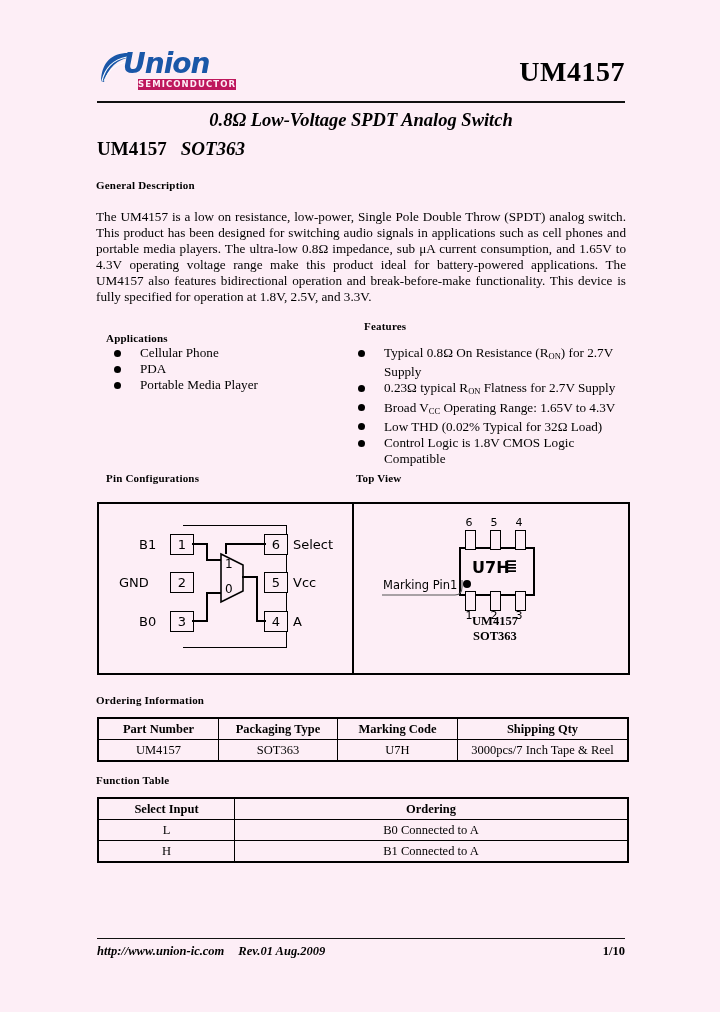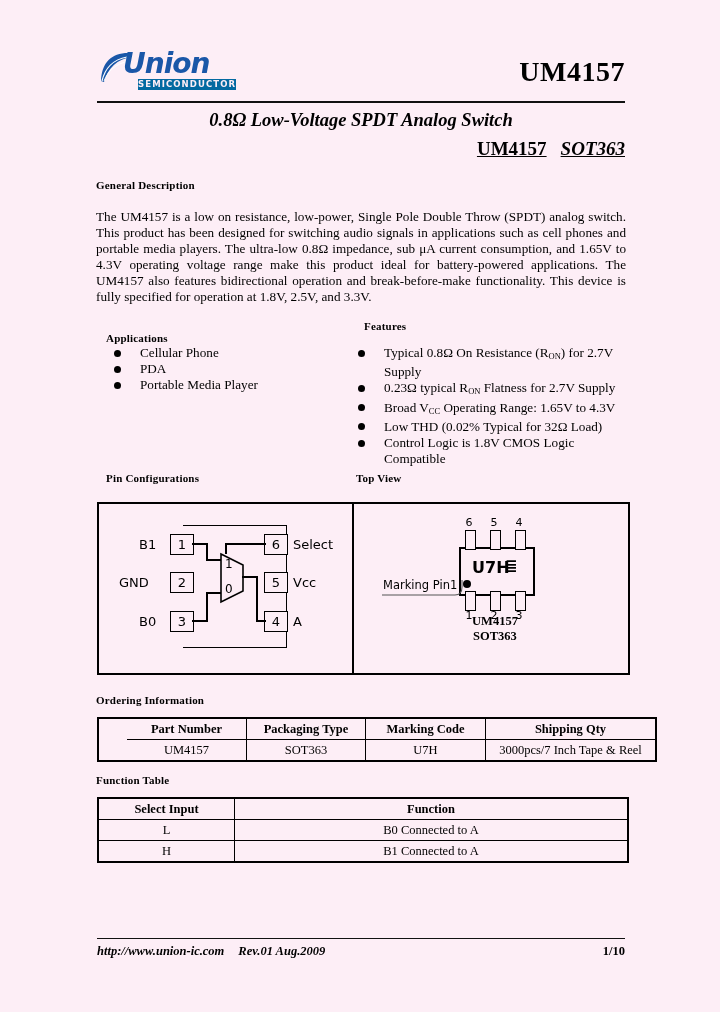--- a/index.html
+++ b/index.html
@@ -49,21 +49,21 @@
     font-style: italic;
     font-size: 28px;
     letter-spacing: -1px;
     color: #1a57a8;
     line-height: 30px;
   }
   .logo-sub {
     position: absolute;
     left: 41px; top: 31px;
     width: 98px;
-    background: #0369a1;
+    background: #be185d;
     color: #fdeef6;
     font-family: "DejaVu Sans", sans-serif;
     font-weight: bold;
     font-size: 8.5px;
     letter-spacing: 1.1px;
     text-align: center;
     line-height: 11px;
     height: 11px;
   }
   .part-title {
@@ -87,24 +87,22 @@
     width: 528px;
     text-align: center;
     font-weight: bold;
     font-style: italic;
     font-size: 18.5px;
   }
   .subtitle2 {
     position: absolute;
     left: 97px; top: 138px;
     width: 528px;
-    text-align: right;
     font-weight: bold;
     font-size: 19px;
-    text-decoration: underline;
   }
   .subtitle2 .it { font-style: italic; }
 
   
   .sec-head {
     position: absolute;
     font-weight: bold;
     font-size: 11px;
     letter-spacing: 0.2px;
   }
@@ -413,21 +411,21 @@
     <div class="marking-label" style="left:29px; top:74px;">Marking Pin1</div>
     <svg style="position:absolute; left:27px; top:70px; width:85px; height:28px;" viewBox="0 0 85 28">
       <path d="M1 21 L74 21 C79 21, 81 18, 81 13 L81 6" fill="none" stroke="#555" stroke-width="1.1"></path>
     </svg>
 
     <div class="pkg-name" style="left:96px; top:110px;">UM4157</div>
     <div class="pkg-name" style="left:96px; top:125px;">SOT363</div>
   </div>
 
   <div class="sec-head" style="left:96px; top:694px;">Ordering Information</div>
-  <div class="tbl-wrap" style="left:97px; top:717px; width:528px;padding-left:28px;">
+  <div class="tbl-wrap" style="left:97px; top:717px; width:528px;">
     <table class="dt">
       <tbody>
           <tr>
         <th style="width:113px;">Part Number</th>
         <th style="width:112px;">Packaging Type</th>
         <th style="width:113px;">Marking Code</th>
         <th>Shipping Qty</th>
       </tr>
       <tr>
         <td>UM4157</td>
@@ -438,21 +436,21 @@
     </tbody>
       </table>
   </div>
 
   <div class="sec-head" style="left:96px; top:774px;">Function Table</div>
   <div class="tbl-wrap" style="left:97px; top:797px; width:528px;">
     <table class="dt">
       <tbody>
           <tr>
         <th style="width:129px;">Select Input</th>
-        <th>Function</th>
+        <th>Ordering</th>
       </tr>
       <tr>
         <td>L</td>
         <td>B0 Connected to A</td>
       </tr>
       <tr>
         <td>H</td>
         <td>B1 Connected to A</td>
       </tr>
     </tbody>

